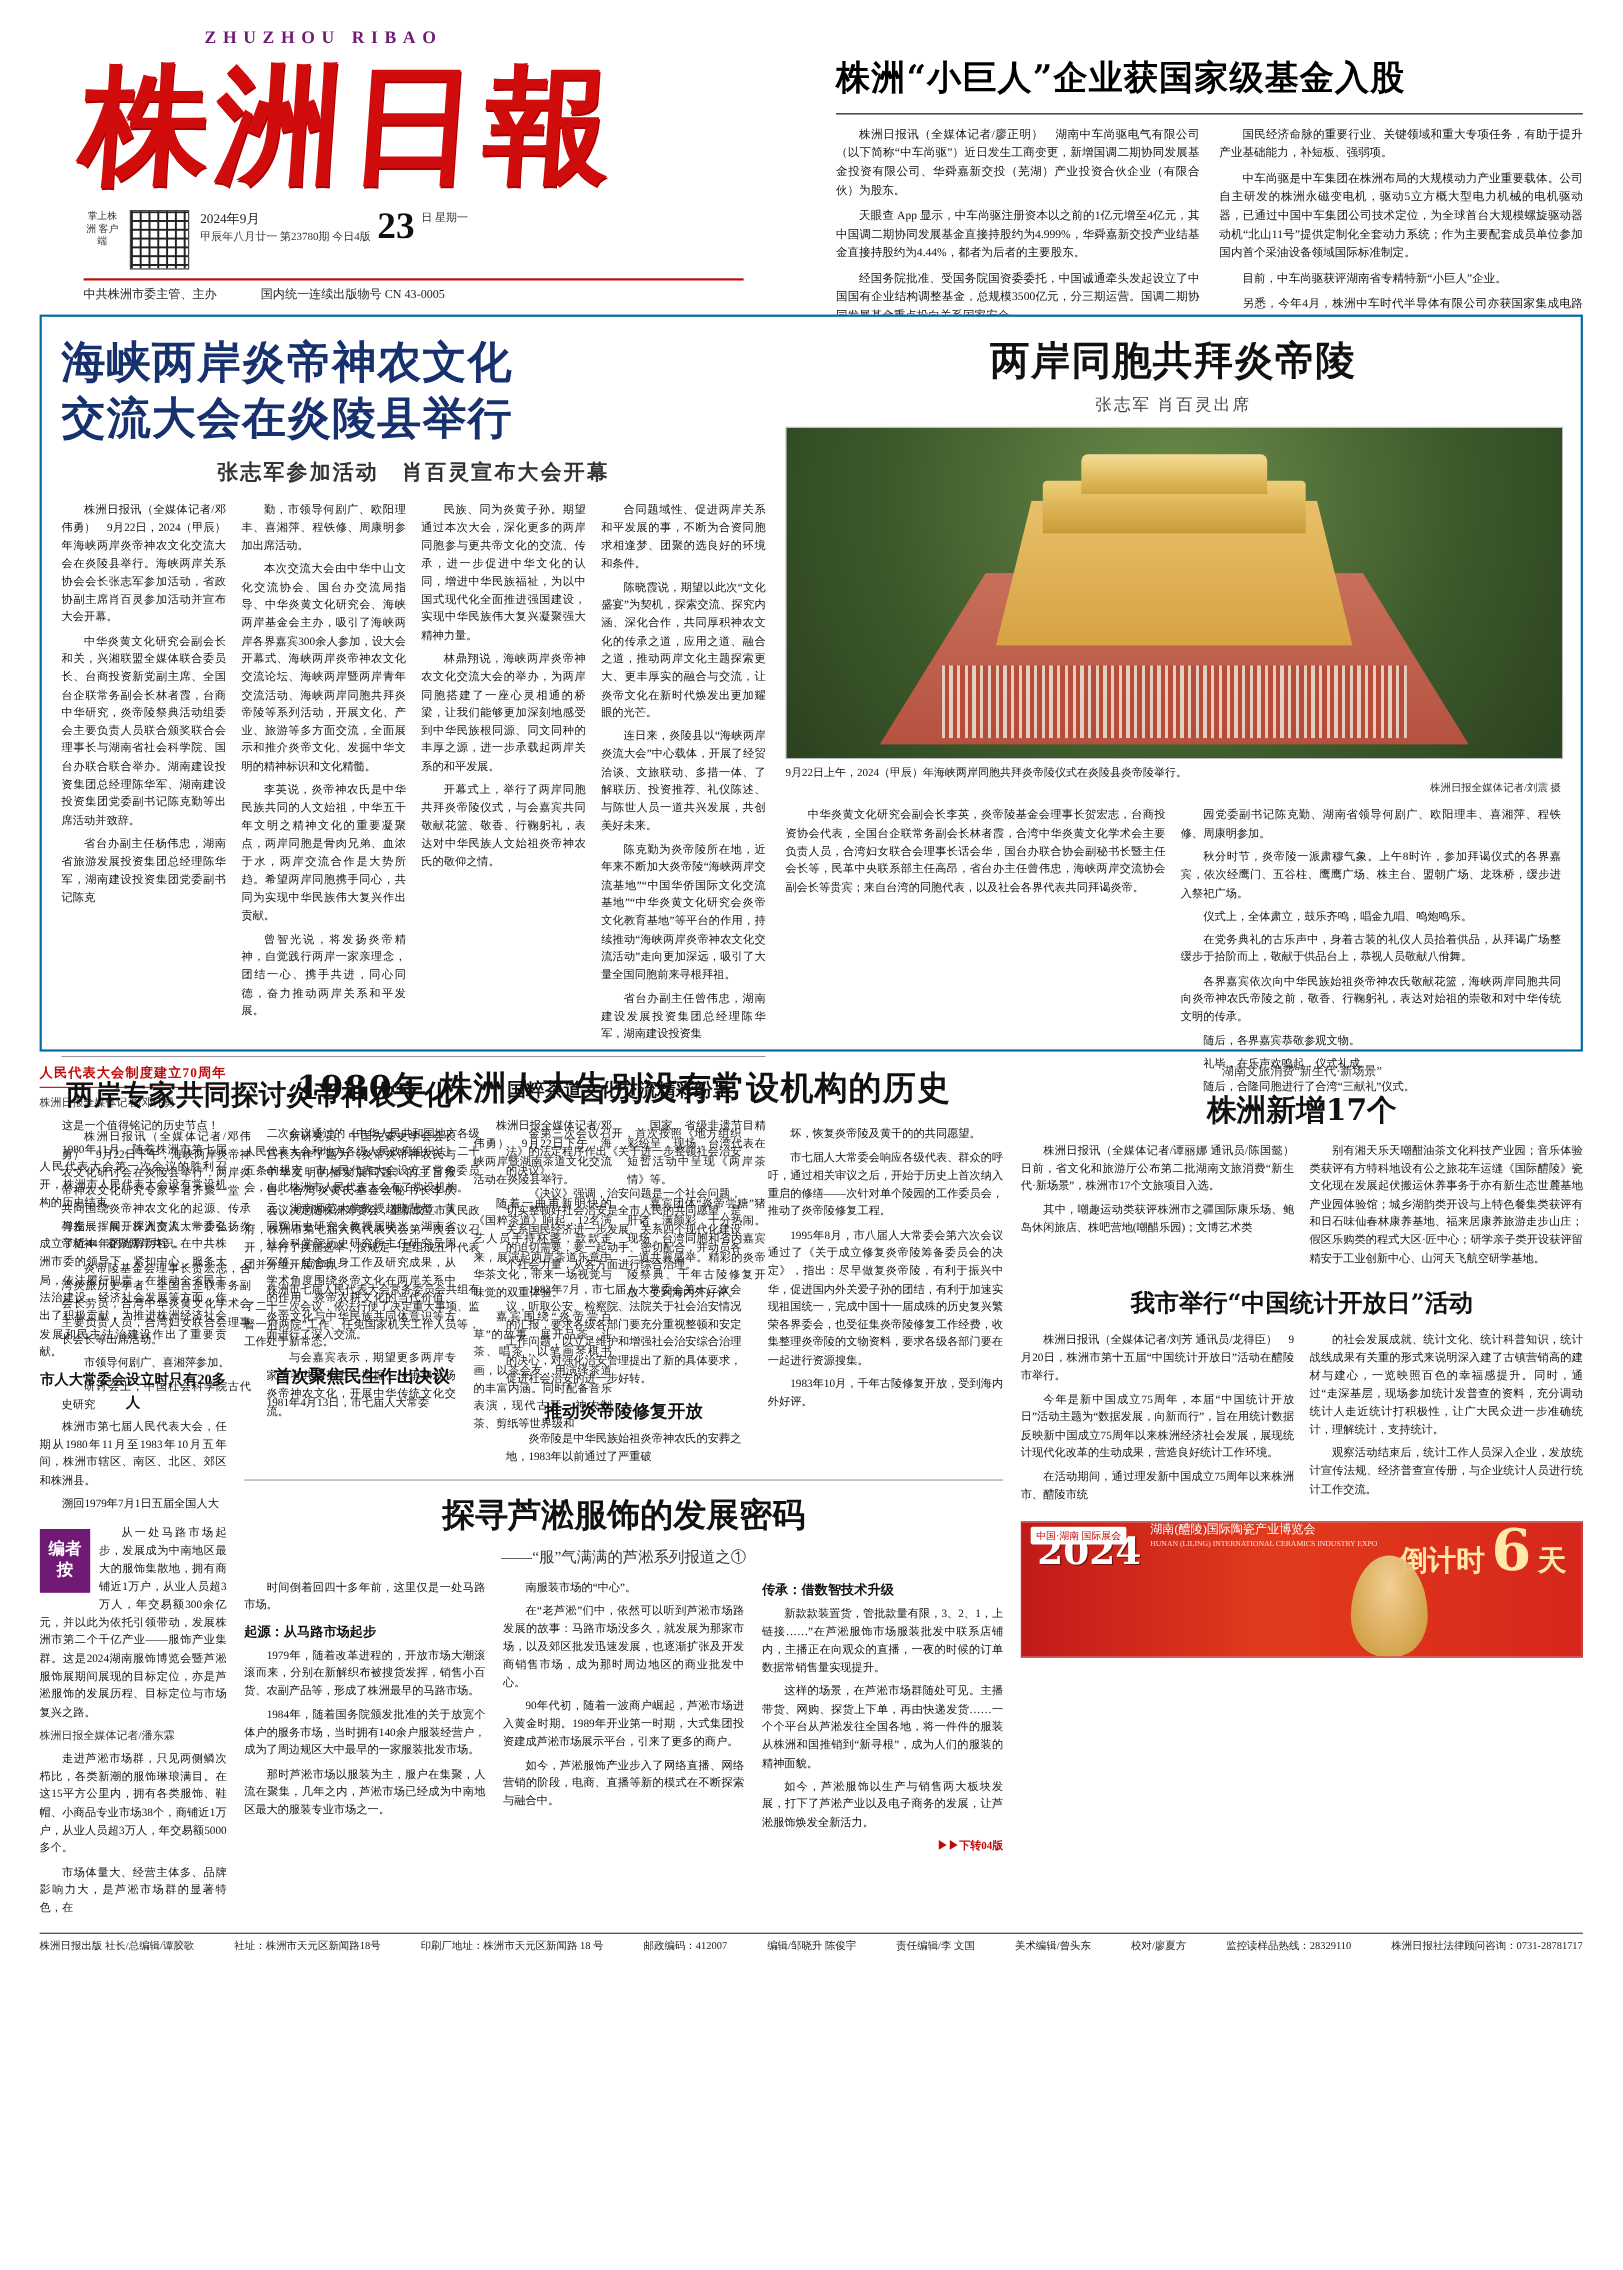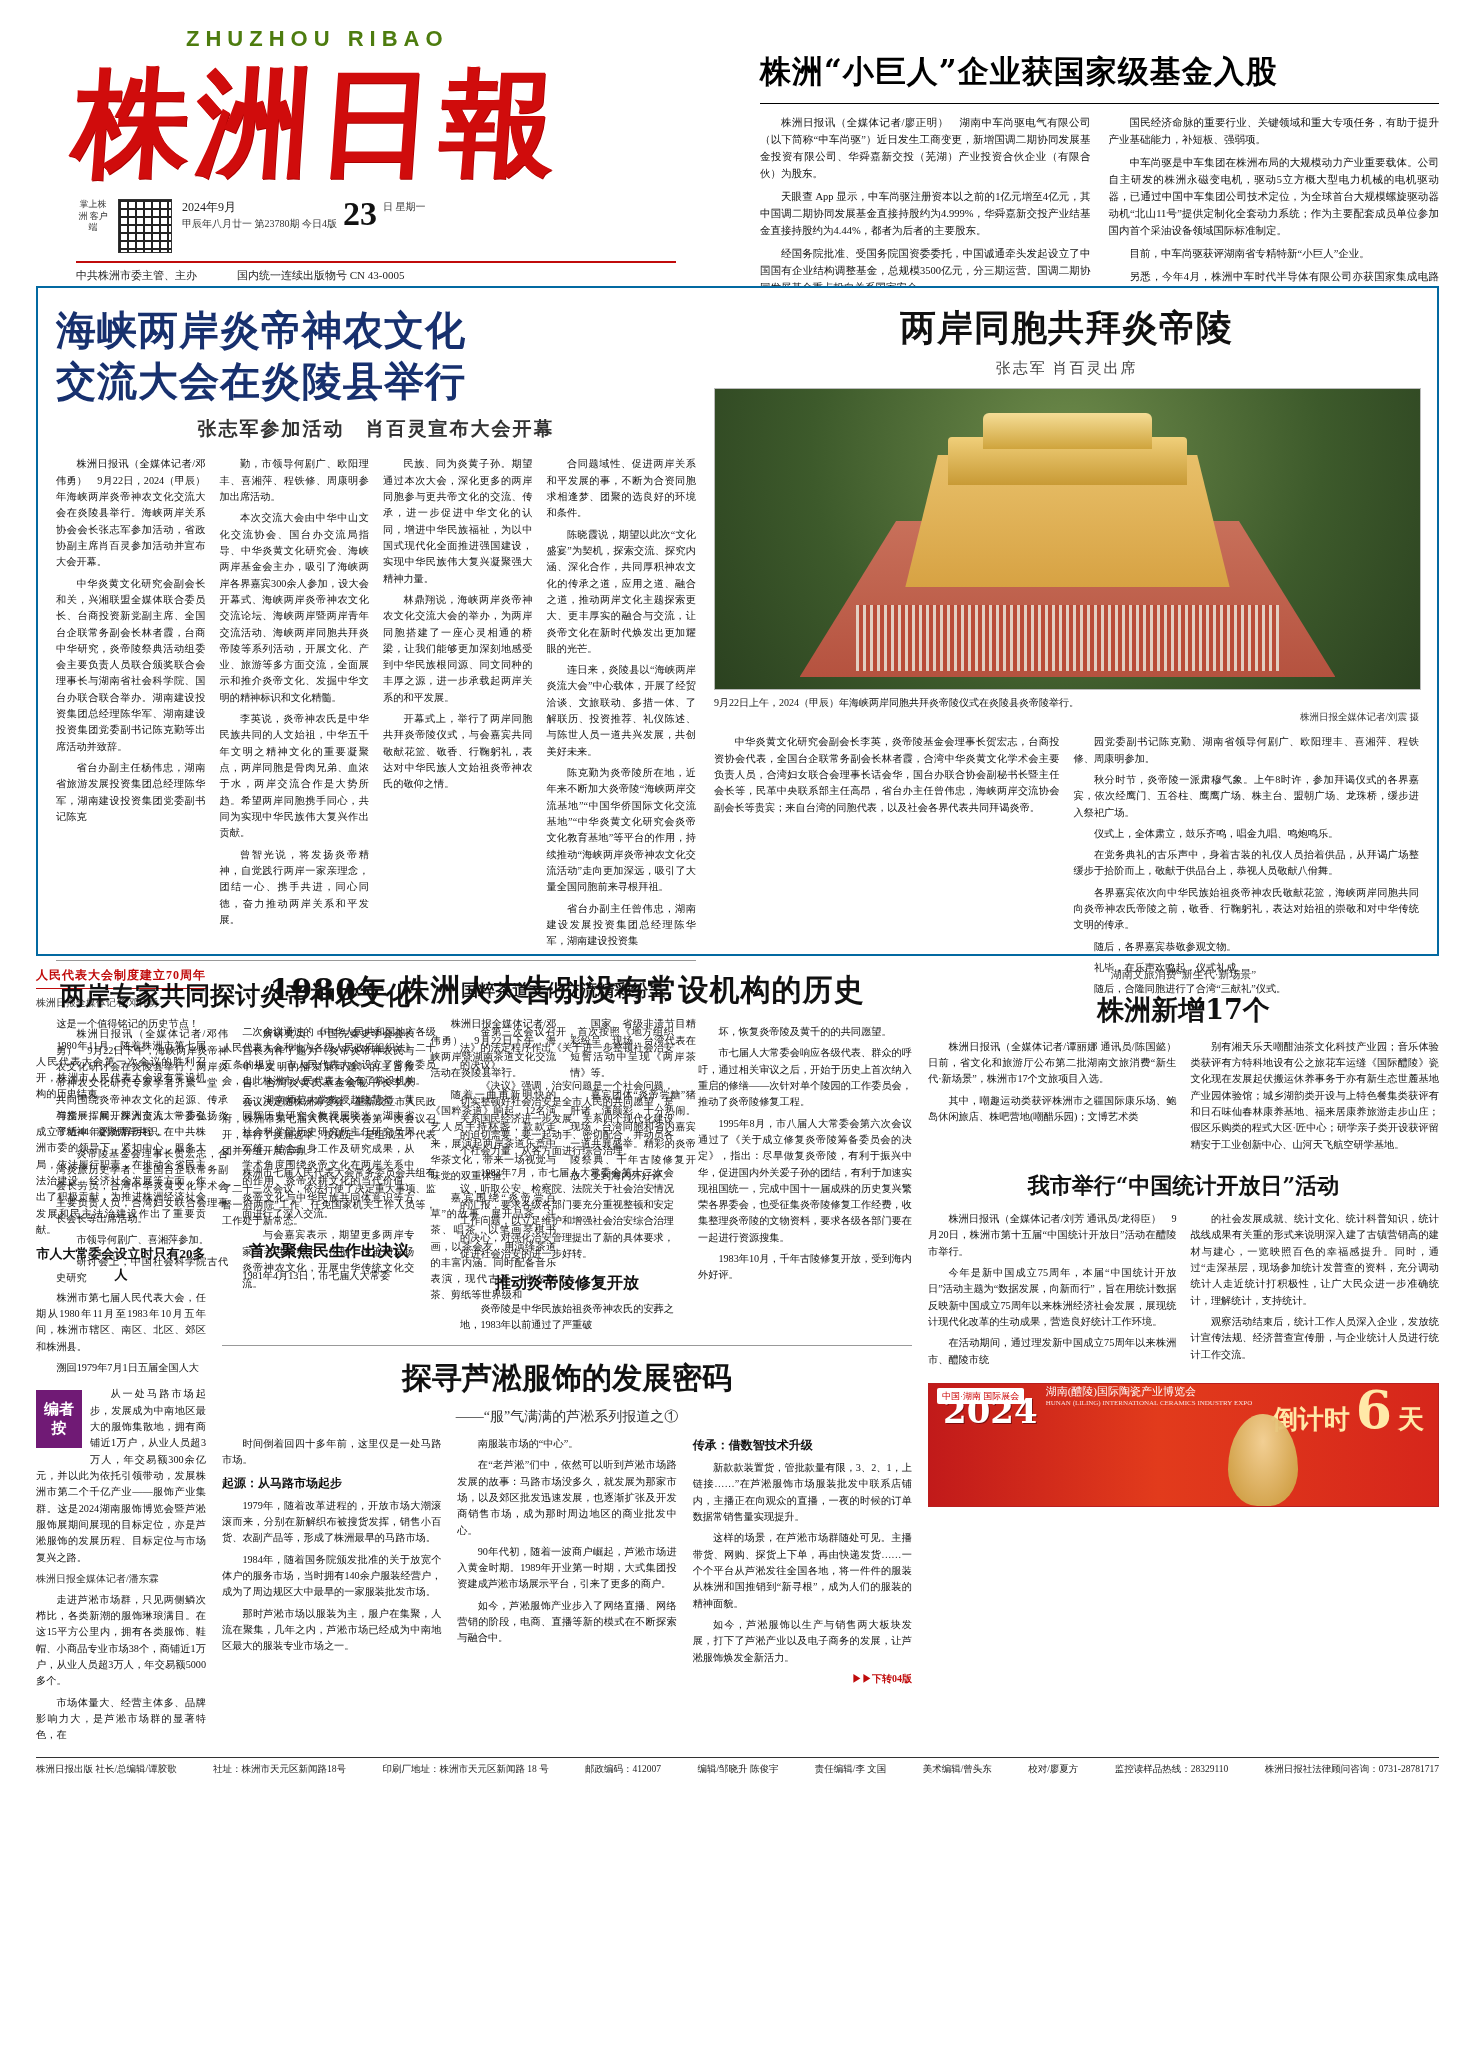--- a/index.html
+++ b/index.html
@@ -10,22 +10,22 @@
     color:#111;
     position:relative;
     overflow:hidden;
   }
   .page{position:relative;width:1475px;height:2064px;padding:0;box-sizing:border-box;}
 
   
   .masthead{position:relative;height:280px;padding:18px 36px 0 36px;box-sizing:border-box;display:flex;}
   .mast-left{width:700px;position:relative;}
   .pinyin{
-    font-family:Liberation Sans, sans-serif;
-    font-size:22px;letter-spacing:6px;color:#4d7c0f;font-weight:bold;
+    font-family:Liberation Serif, serif;
+    font-size:16px;letter-spacing:6px;color:#701a75;font-weight:bold;
     margin-left:150px;margin-top:8px;
   }
   .logo-cn{
     font-family:"DejaVu Serif",serif;
     font-weight:bold;
     font-size:116px;
     color:#d00c0c;
     letter-spacing:6px;
     line-height:1.15;
     margin-top:4px;

